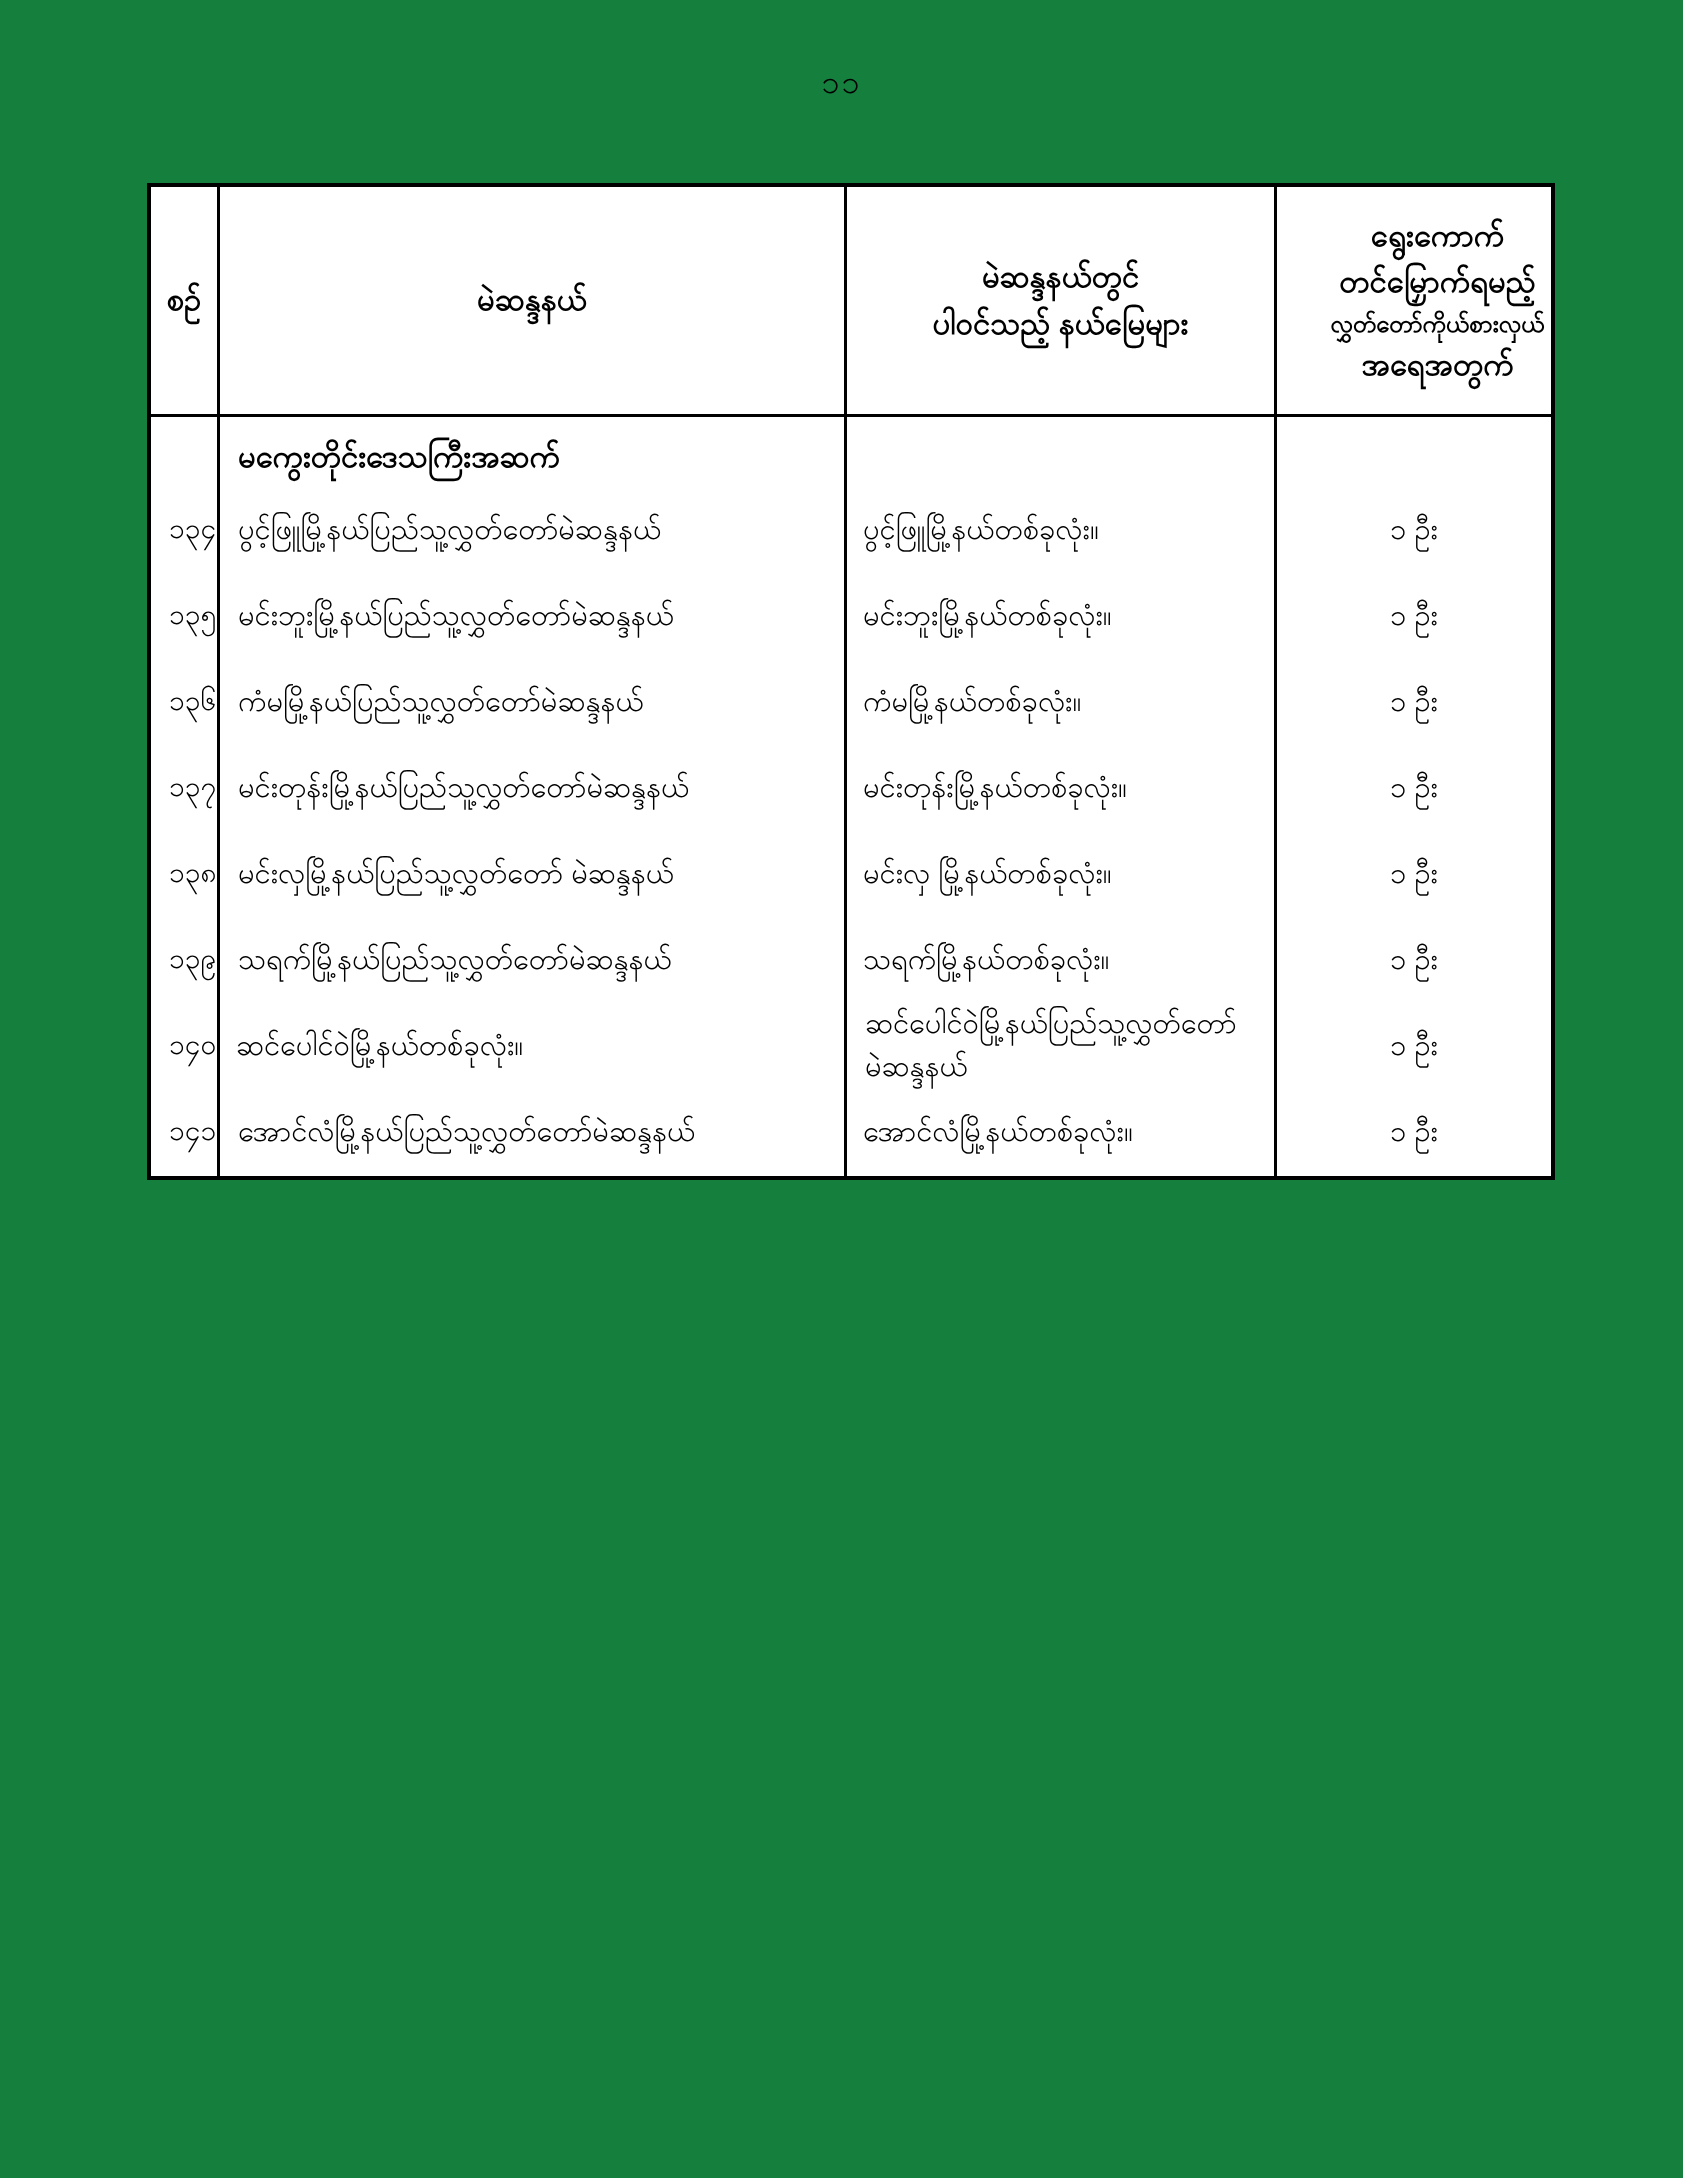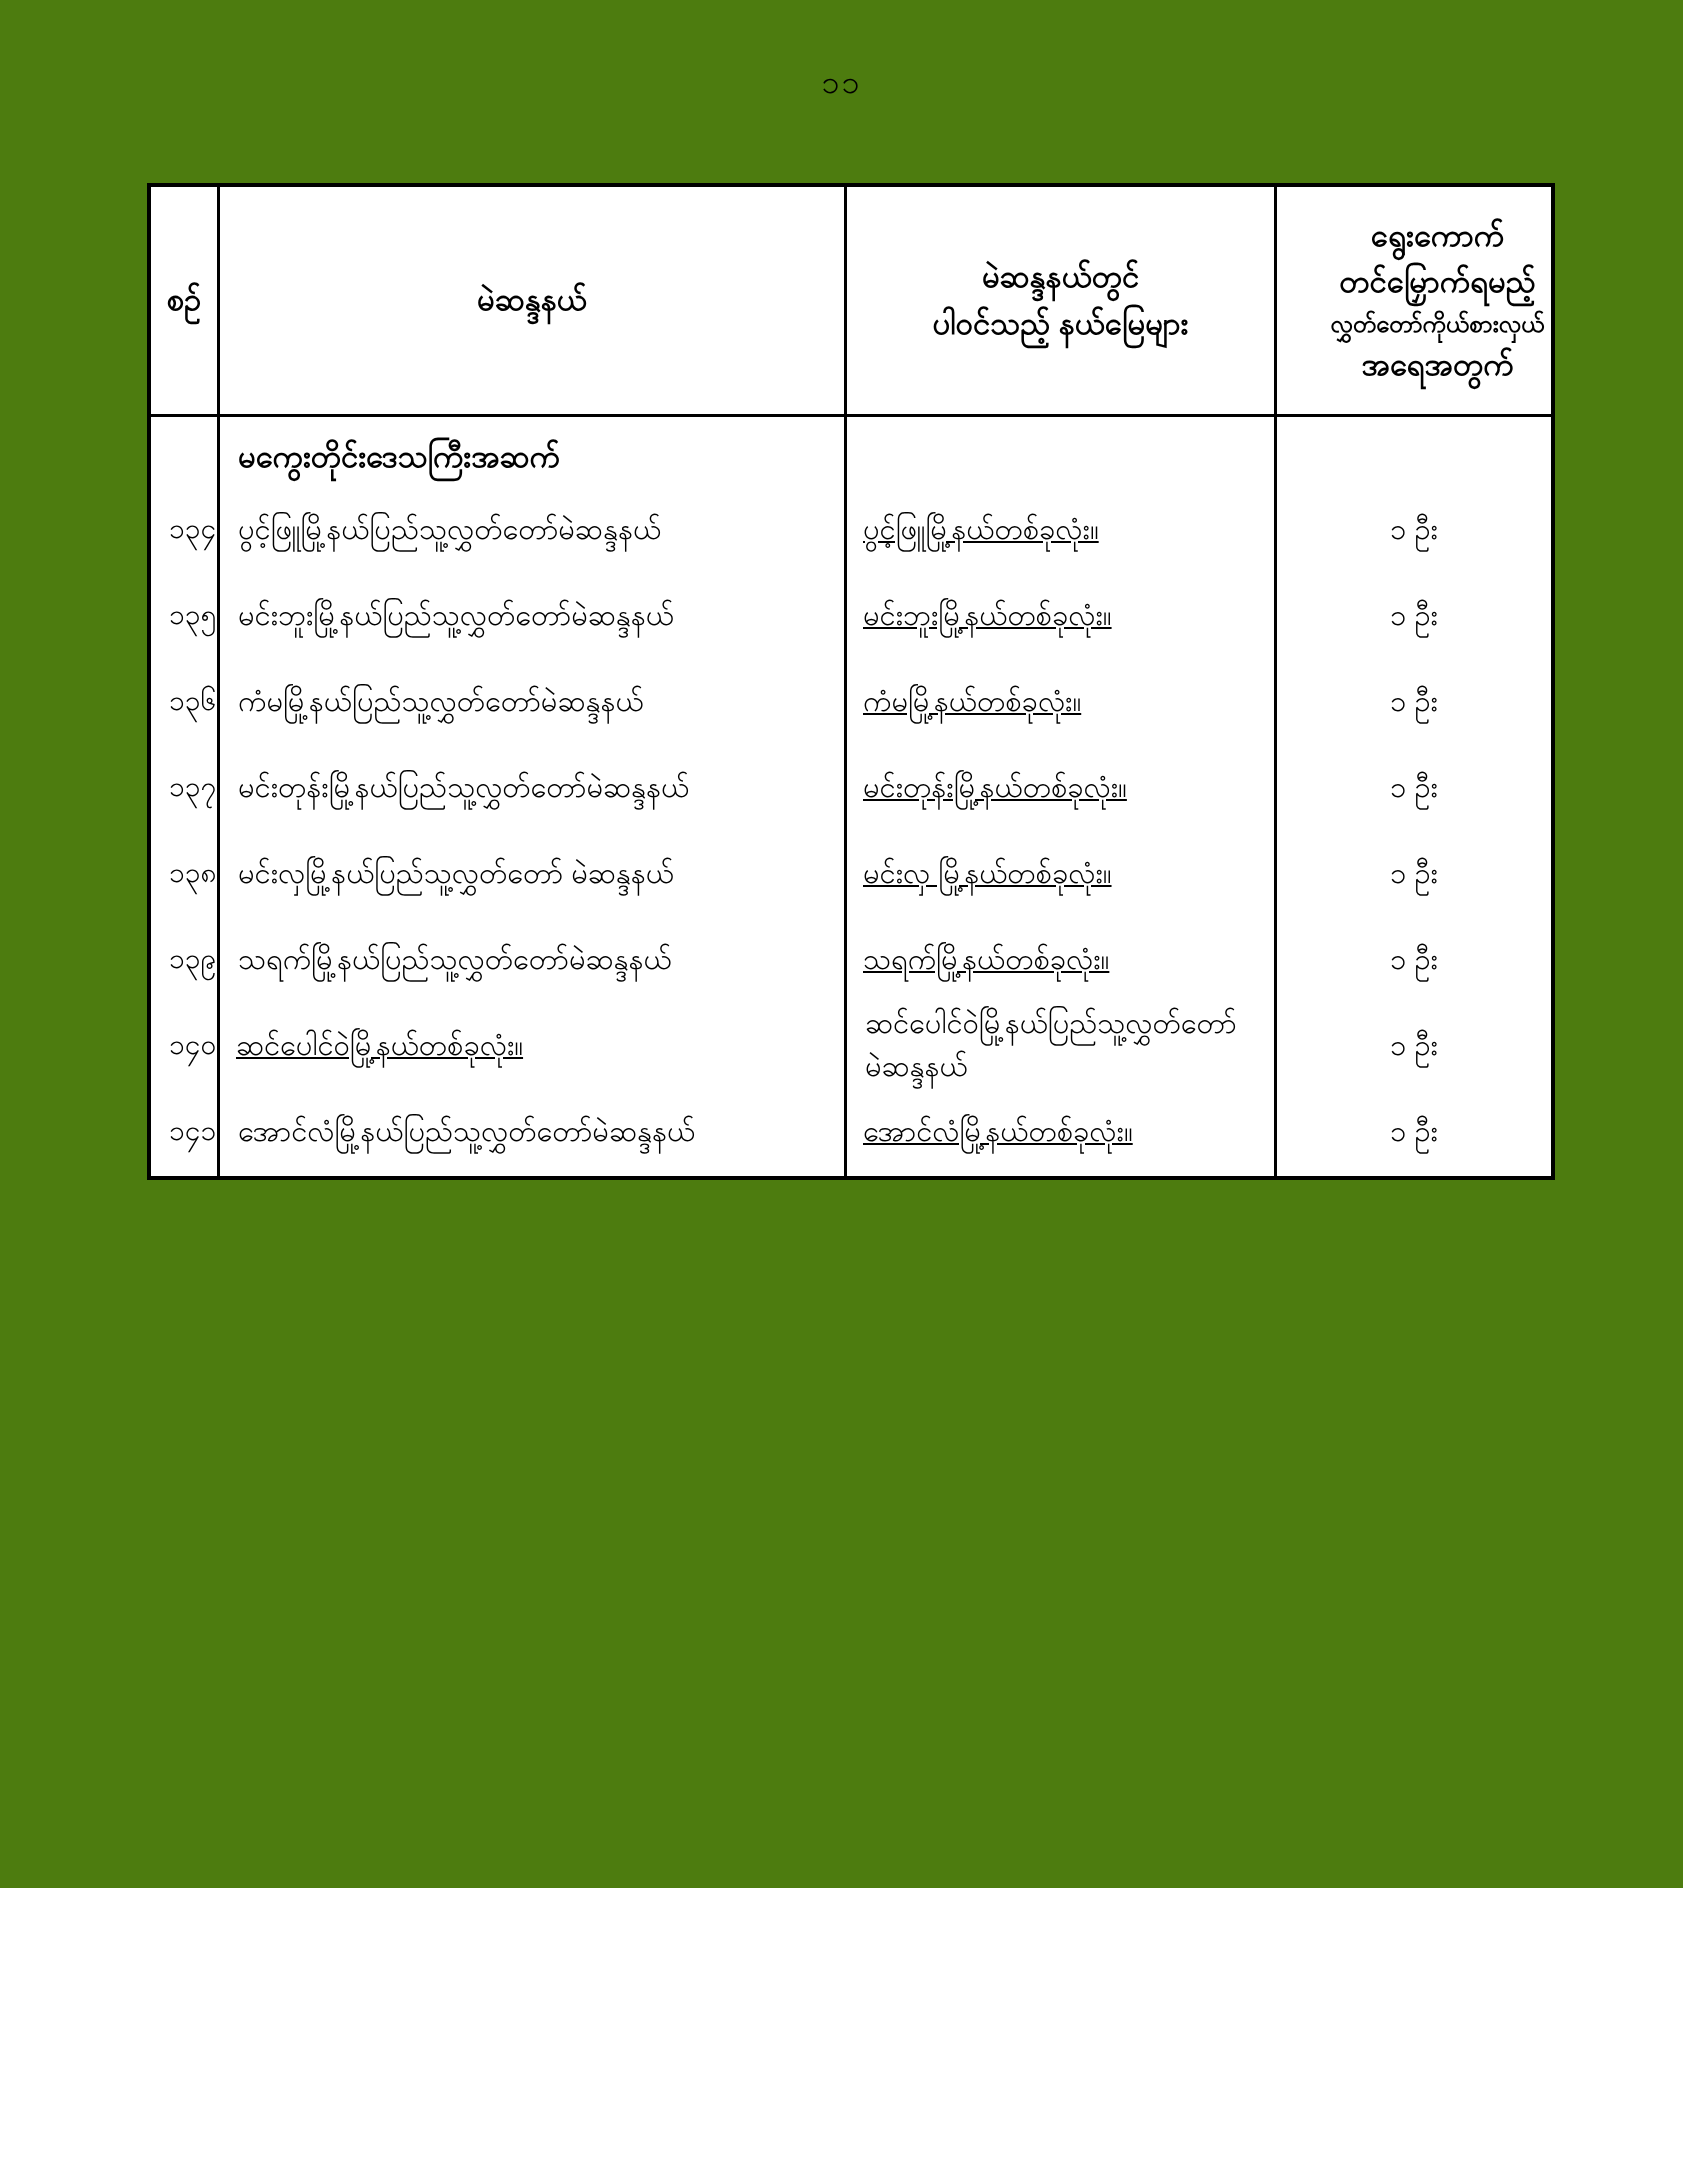--- a/index.html
+++ b/index.html
@@ -4,22 +4,22 @@
 <style>
   * { box-sizing: border-box; margin: 0; padding: 0; }
   html, body {
     width: 1683px; height: 2178px;
     background: #ffffff;
     font-family: "Liberation Sans", sans-serif;
     color: #000000;
   }
   .page {
     position: relative;
-    width: 1683px; height: 1888px;
-    background: #4d7c0f;
+    width: 1683px; height: 2178px;
+    background: #15803d;
     overflow: hidden;
   }
   .page-number {
     position: absolute;
     top: 61px; left: 0; width: 1683px;
     text-align: center;
     font-size: 32px;
     letter-spacing: 2px;
   }
   .doc-table {
@@ -70,21 +70,20 @@
   }
   .cell.c2 {
     border-right: 3px solid #000000;
     padding-left: 18px;
     padding-right: 6px;
   }
   .cell.c3 {
     border-right: 3px solid #000000;
     padding-left: 16px;
     padding-right: 6px;
-    text-decoration: underline;
   }
   .cell.c4 {
     justify-content: center;
   }
   .section-title {
     font-weight: 700;
     font-size: 31px;
   }
   .section-row { align-items: flex-end; padding-bottom: 6px; }
 </style>

